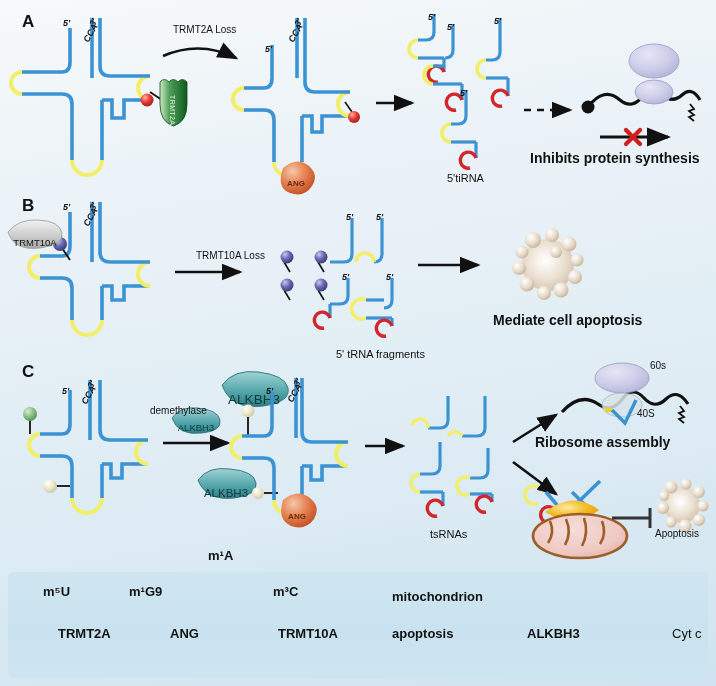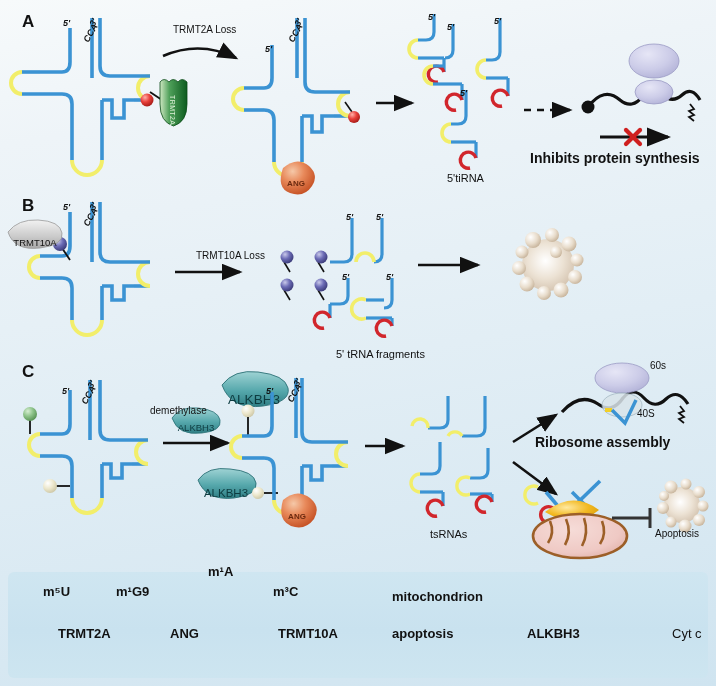--- a/index.html
+++ b/index.html
@@ -505,39 +505,40 @@
 
   <div class="txt lbl" style="left:196px; top:250px;">TRMT10A  Loss</div>
   <div class="txt tiny" style="left:63px; top:202px;">5'</div>
   <div class="txt tiny rot" style="left:96px; top:202px;">3'</div>
   <div class="txt tiny rot" style="left:90px; top:218px;">CCA</div>
   <div class="txt tiny" style="left:346px; top:212px;">5'</div>
   <div class="txt tiny" style="left:376px; top:212px;">5'</div>
   <div class="txt tiny" style="left:342px; top:272px;">5'</div>
   <div class="txt tiny" style="left:386px; top:272px;">5'</div>
   <div class="txt small" style="left:336px; top:348px;text-align:right;">5' tRNA fragments</div>
+  <div class="txt cap" style="left:493px; top:312px;">Mediate cell apoptosis</div>
 
   <div class="txt lbl" style="left:150px; top:405px;">demethylase</div>
   <div class="txt tiny" style="left:62px; top:386px;">5'</div>
   <div class="txt tiny rot" style="left:94px; top:380px;">3'</div>
   <div class="txt tiny rot" style="left:88px; top:396px;">CCA</div>
   <div class="txt tiny" style="left:266px; top:386px;">5'</div>
   <div class="txt tiny rot" style="left:300px; top:378px;">3'</div>
   <div class="txt tiny rot" style="left:294px; top:394px;">CCA</div>
   <div class="txt small" style="left:430px; top:528px;">tsRNAs</div>
   <div class="txt lbl" style="left:650px; top:360px;">60s</div>
   <div class="txt lbl" style="left:637px; top:408px;">40S</div>
   <div class="txt cap" style="left:527px; top:434px;margin-left:8px;">Ribosome assembly</div>
   <div class="txt lbl" style="left:655px; top:528px;">Apoptosis</div>
 
   <div class="legendbar"></div>
 
   <div class="txt legend" style="left:43px; top:584px;">m⁵U</div>
-  <div class="txt legend" style="left:116px; top:584px;">m¹G9</div>
-  <div class="txt legend" style="left:208px; top:564px;">m¹A</div>
+  <div class="txt legend" style="left:129px; top:584px;">m¹G9</div>
+  <div class="txt legend" style="left:208px; top:548px;">m¹A</div>
   <div class="txt legend" style="left:273px; top:584px;">m³C</div>
   <div class="txt legend" style="left:392px; top:589px;">mitochondrion</div>
 
   <div class="txt legend" style="left:58px; top:626px;">TRMT2A</div>
   <div class="txt legend" style="left:170px; top:626px;">ANG</div>
   <div class="txt legend" style="left:278px; top:626px;">TRMT10A</div>
   <div class="txt legend" style="left:392px; top:626px;">apoptosis</div>
   <div class="txt legend" style="left:527px; top:626px;">ALKBH3</div>
   <div class="txt legend-reg" style="left:672px; top:626px;">Cyt c</div>
 

